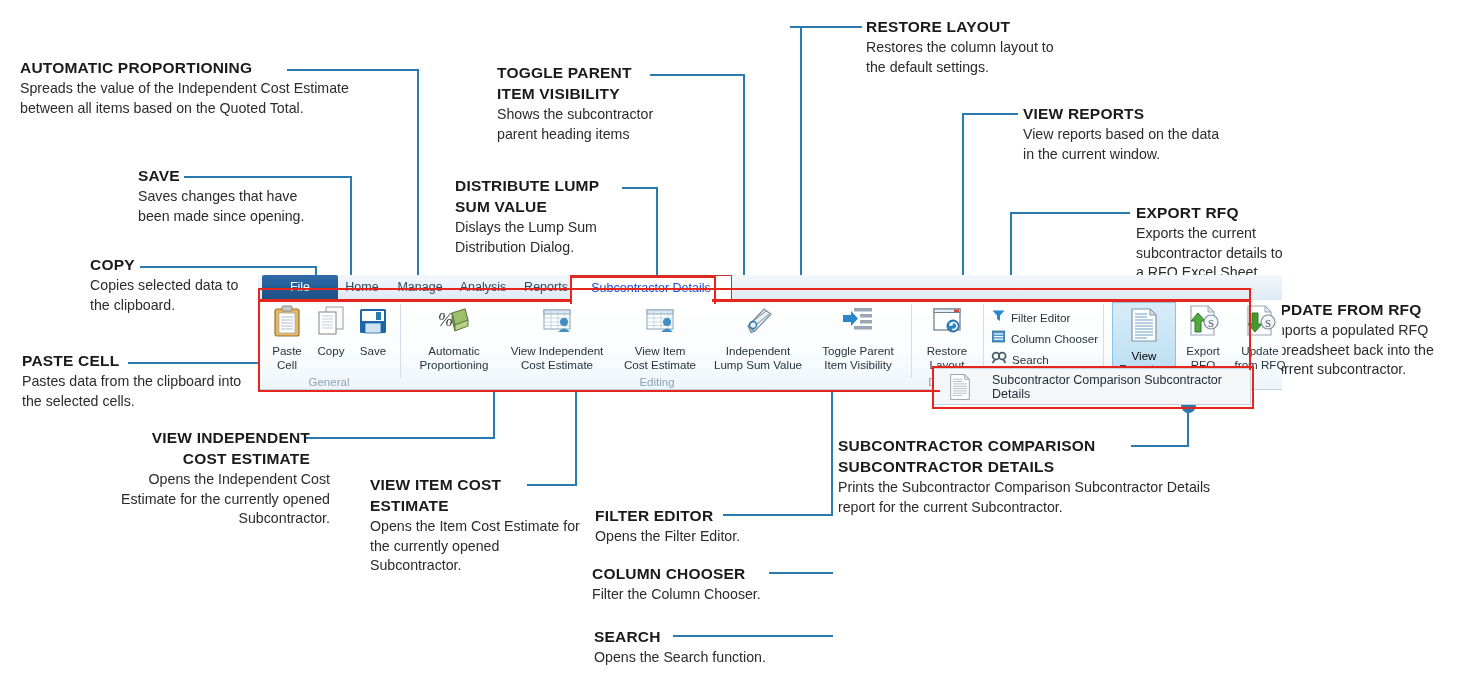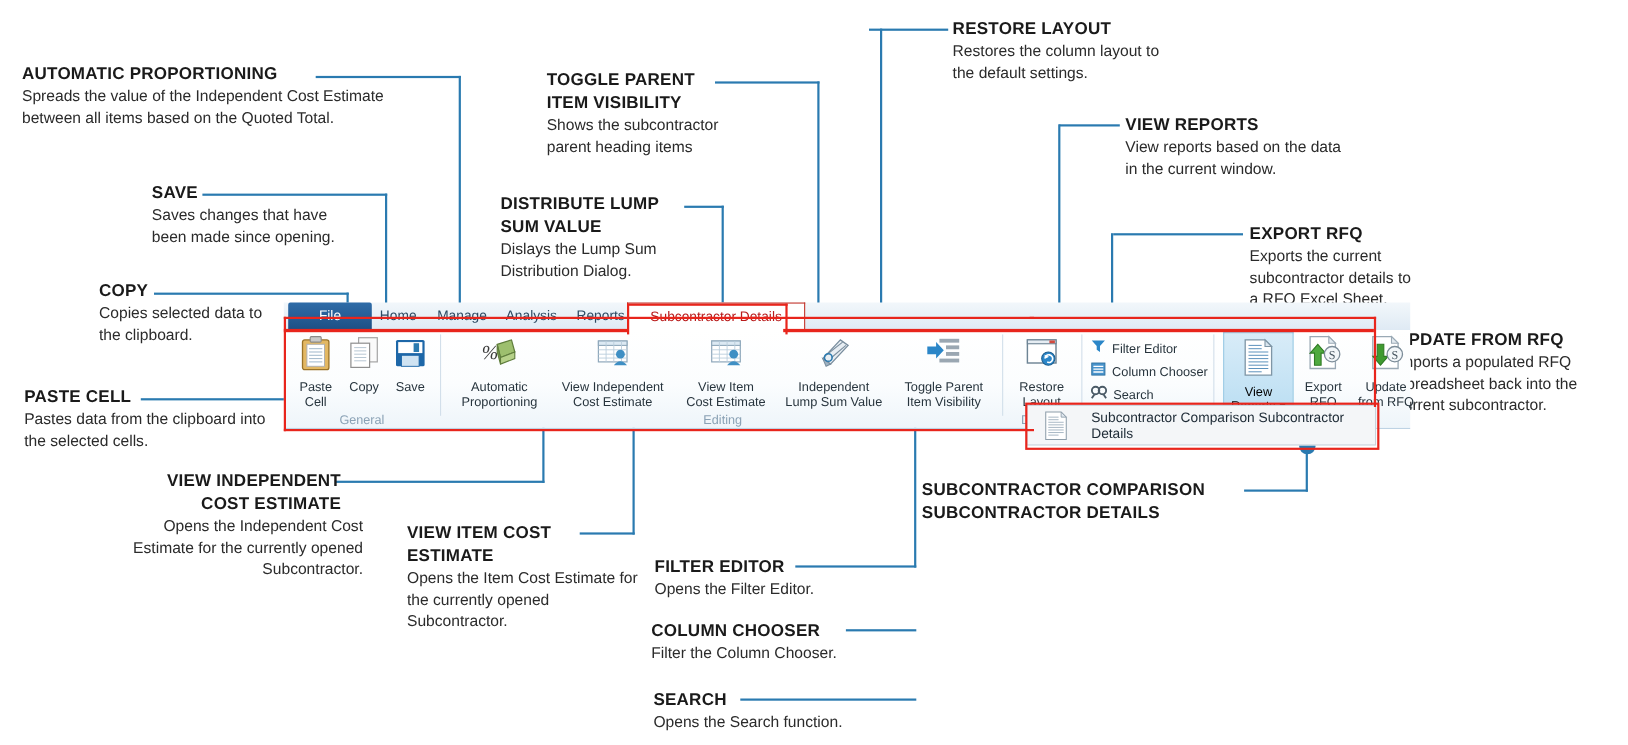--- a/index.html
+++ b/index.html
@@ -42,21 +42,21 @@
   .tab{
     position:absolute;top:0;height:25px;line-height:25px;
     font-size:12.5px;color:#2d4a63;text-align:center;
     padding:0 9px;
   }
   .tab.file{
     background:linear-gradient(#2f6ca8,#1d4f84);
     color:#ffffff;font-weight:normal;border-radius:2px 2px 0 0;
   }
   .tab.active{
-    background:#ffffff;color:#b91c1c;
+    background:#ffffff;color:#1d4ed8;
     border-left:1px solid #c2342b;border-right:1px solid #c2342b;
     border-top:1px solid #c2342b;
   }
   .ribbonbody{
     position:absolute;left:0;top:25px;width:1024px;height:89px;
     background:linear-gradient(#ffffff 0%,#fbfdfe 55%,#eef5fa 100%);
     border-bottom:1px solid #bed3e4;
   }
   .sep{position:absolute;top:4px;width:1px;height:74px;background:#d2dfea;}
   .grp-label{
@@ -224,20 +224,21 @@
     <div class="desc" style="width:220px;">Filter the Column Chooser.</div>
   </div>
 
   <div class="callout" style="left:594px;top:626px;width:230px;">
     <div class="ttl">SEARCH</div>
     <div class="desc" style="width:220px;">Opens the Search function.</div>
   </div>
 
   <div class="callout" style="left:838px;top:435px;width:390px;">
     <div class="ttl wrap" style="width:290px;">SUBCONTRACTOR COMPARISON SUBCONTRACTOR DETAILS</div>
+    <div class="desc" style="width:378px;">Prints the Subcontractor Comparison Subcontractor Details report for the current Subcontractor.</div>
   </div>
 
   <div class="ribbon">
 
     <div class="tabstrip">
       <div class="tab file" style="left:4px;width:58px;">File</div>
       <div class="tab" style="left:70px;width:50px;">Home</div>
       <div class="tab" style="left:124px;width:58px;">Manage</div>
       <div class="tab" style="left:186px;width:60px;">Analysis</div>
       <div class="tab" style="left:250px;width:58px;">Reports</div>

